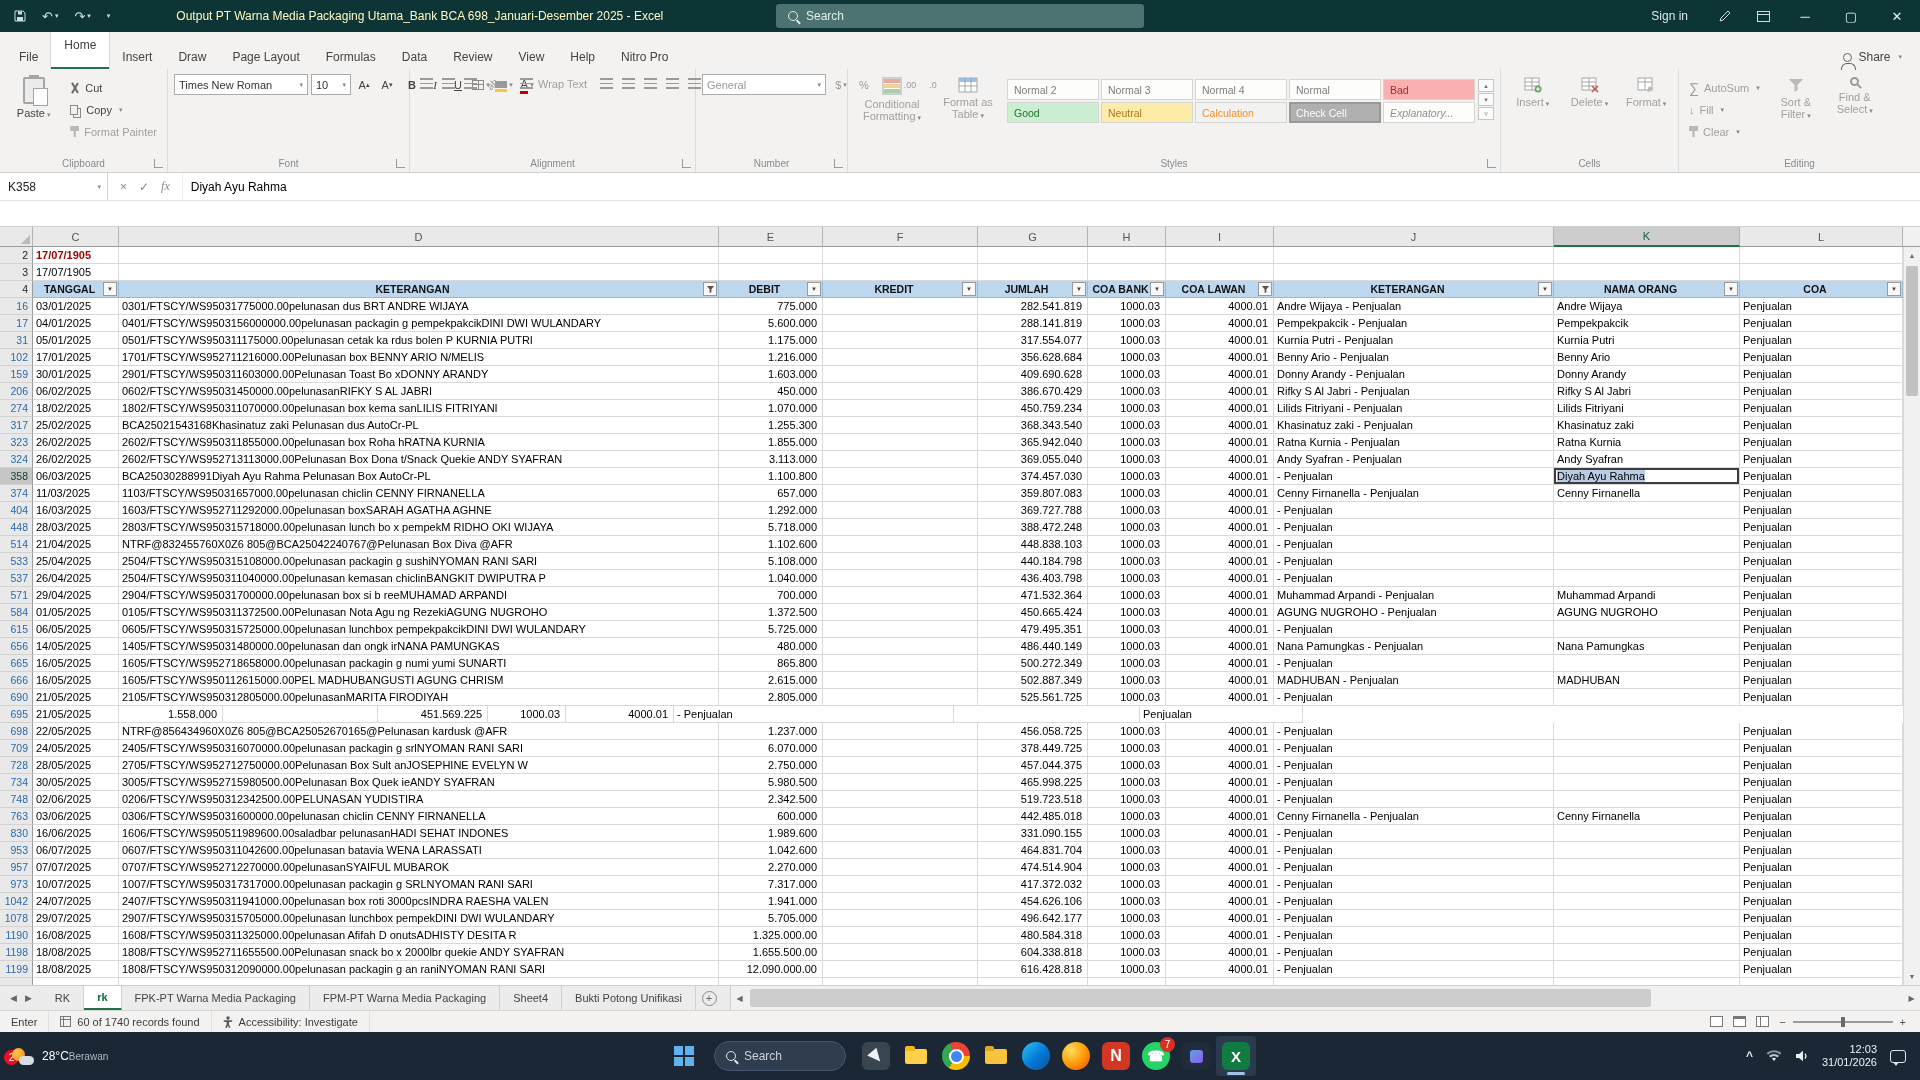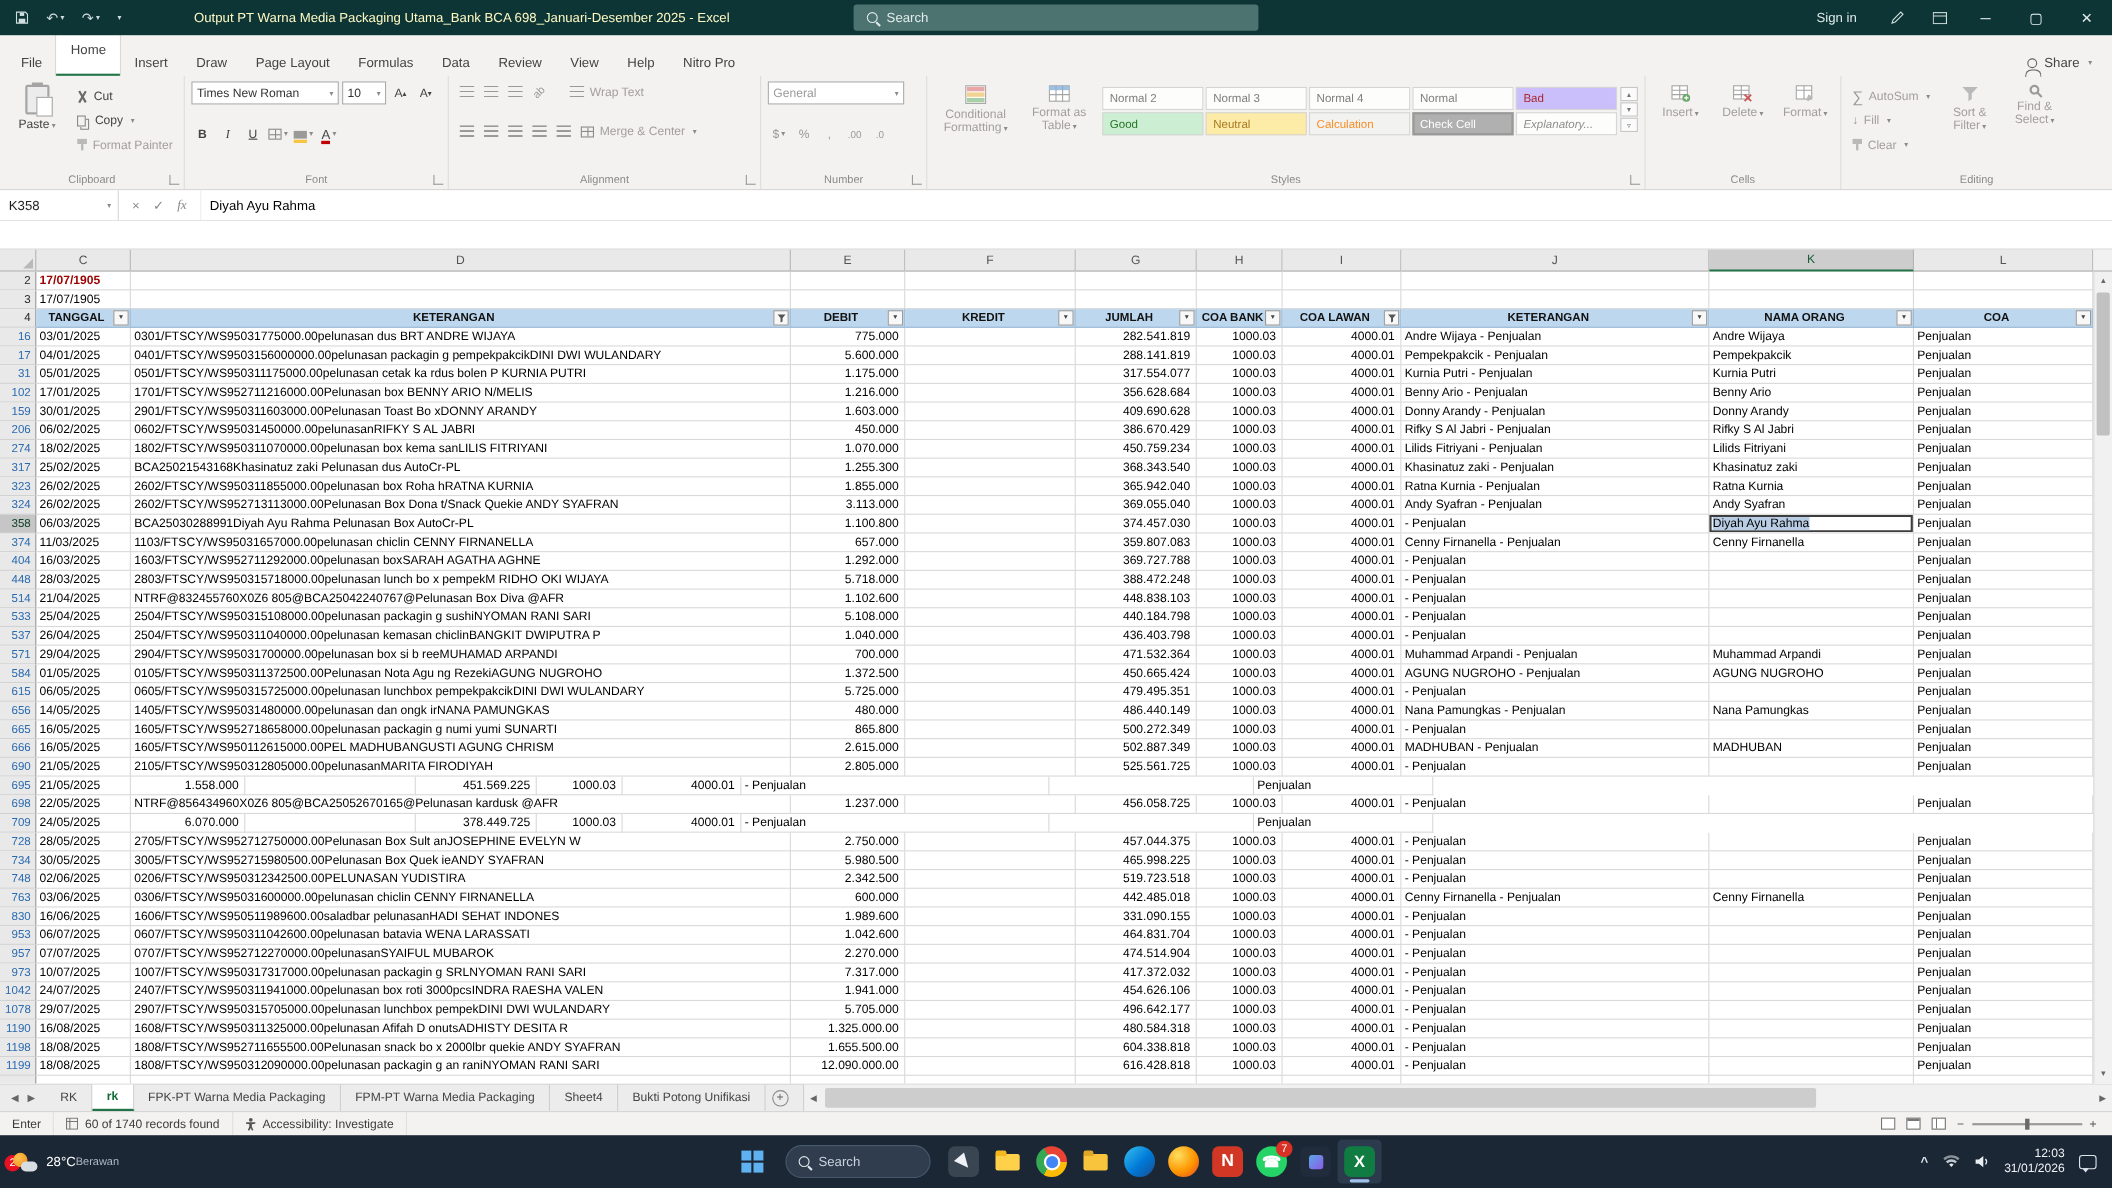--- a/index.html
+++ b/index.html
@@ -40,21 +40,21 @@
 .sbtn{display:flex;align-items:center;gap:5px;height:19px;padding:0 4px;white-space:nowrap}
 .sbtn.dark{color:#444}
 .caret{font-size:7px;color:#8a8a8a;margin-left:2px}
 .combo{background:#fff;border:1px solid #ababab;height:21px;display:flex;align-items:center;padding:0 4px;color:#333;justify-content:space-between;gap:6px}
 .fontrow{display:flex;gap:3px;align-items:center}
 .tbtn{width:20px;height:20px;display:flex;align-items:center;justify-content:center;color:#444}
 .tbtn.gray{color:#9a9a9a}
 .bord{width:12px;height:10px;border:1px solid #8a8a8a;background:linear-gradient(#8a8a8a,#8a8a8a) center/100% 1px no-repeat,linear-gradient(90deg,#8a8a8a,#8a8a8a) center/1px 100% no-repeat}
 .fillc{width:12px;height:7px;background:#9a9a9a;position:relative}
 .fillc::after{content:'';position:absolute;left:0;right:0;bottom:-4px;height:3px;background:#f7c53f}
-.fcol{display:flex;flex-direction:column;gap:17px}
+.fcol{display:flex;flex-direction:row;gap:5px}
 .fclr{position:relative;font-size:12px;color:#444;line-height:10px}
 .fclr::after{content:'';position:absolute;left:0;right:0;bottom:-4px;height:3px;background:#c00000}
 .bars{width:13px;height:11px;background:repeating-linear-gradient(#9a9a9a 0 1.5px,transparent 1.5px 4.5px)}
 .algn{width:20px;height:18px;display:flex;align-items:center;justify-content:center}
 .arow{display:flex;gap:2px;align-items:center}
 .cuticon{position:relative;width:10px;height:10px}
 .cuticon::before,.cuticon::after{content:'';position:absolute;left:4px;top:-1px;width:1.5px;height:12px;background:#6a6a6a}
 .cuticon::before{transform:rotate(30deg)}.cuticon::after{transform:rotate(-30deg)}
 .copyicon{width:8px;height:10px;border:1px solid #8a8a8a;box-shadow:3px 3px 0 -1px #f3f2f1,3px 3px 0 0 #8a8a8a;margin-right:3px}
 .fpicon{width:9px;height:11px;background:#b9b9b9;clip-path:polygon(0 0,100% 0,100% 45%,62% 45%,62% 100%,38% 100%,38% 45%,0 45%)}
@@ -390,21 +390,21 @@
         </svg>
       <span><span>Format as Table</span><span class="caret">▾</span></span>
     </div>
     <div style="display:flex;align-items:flex-start;padding-top:4px">
       <div>
           <div class="chiprow">
             <div class="chip" style="background: rgb(255, 255, 255); color: rgb(107, 107, 107);">Normal 2</div>
             <div class="chip" style="background: rgb(255, 255, 255); color: rgb(107, 107, 107);">Normal 3</div>
             <div class="chip" style="background: rgb(255, 255, 255); color: rgb(107, 107, 107); text-align: center;">Normal 4</div>
             <div class="chip" style="background: rgb(255, 255, 255); color: rgb(107, 107, 107);">Normal</div>
-            <div class="chip" style="background: #c4b5fd; color: rgb(156, 0, 6);">Bad</div>
+            <div class="chip" style="background: #fca5a5; color: rgb(156, 0, 6);">Bad</div>
           </div>
           <div class="chiprow">
             <div class="chip" style="background: rgb(198, 239, 206); color: rgb(0, 97, 0);">Good</div>
             <div class="chip" style="background: rgb(255, 235, 156); color: rgb(156, 101, 0);">Neutral</div>
             <div class="chip" style="background: rgb(242, 242, 242); color: rgb(250, 125, 0);">Calculation</div>
             <div class="chip current" style="background: rgb(165, 165, 165); color: rgb(255, 255, 255);">Check Cell</div>
             <div class="chip" style="background: rgb(255, 255, 255); color: rgb(127, 127, 127); font-style: italic;">Explanatory...</div>
           </div>
         </div>
       <div class="chipnav">
@@ -937,20 +937,21 @@
         <div class="cell col-G">456.058.725</div>
         <div class="cell col-H">1000.03</div>
         <div class="cell col-I">4000.01</div>
         <div class="cell col-J"> - Penjualan</div>
         <div class="cell col-K"></div>
         <div class="cell col-L">Penjualan</div>
       </div>
       <div class="row">
         <div class="rh filt">709</div>
         <div class="cell col-C">24/05/2025</div>
+        <div class="cell col-D">2405/FTSCY/WS950316070000.00pelunasan packagin g srlNYOMAN RANI SARI</div>
         <div class="cell col-E">6.070.000</div>
         <div class="cell col-F"></div>
         <div class="cell col-G">378.449.725</div>
         <div class="cell col-H">1000.03</div>
         <div class="cell col-I">4000.01</div>
         <div class="cell col-J"> - Penjualan</div>
         <div class="cell col-K"></div>
         <div class="cell col-L">Penjualan</div>
       </div>
       <div class="row">

